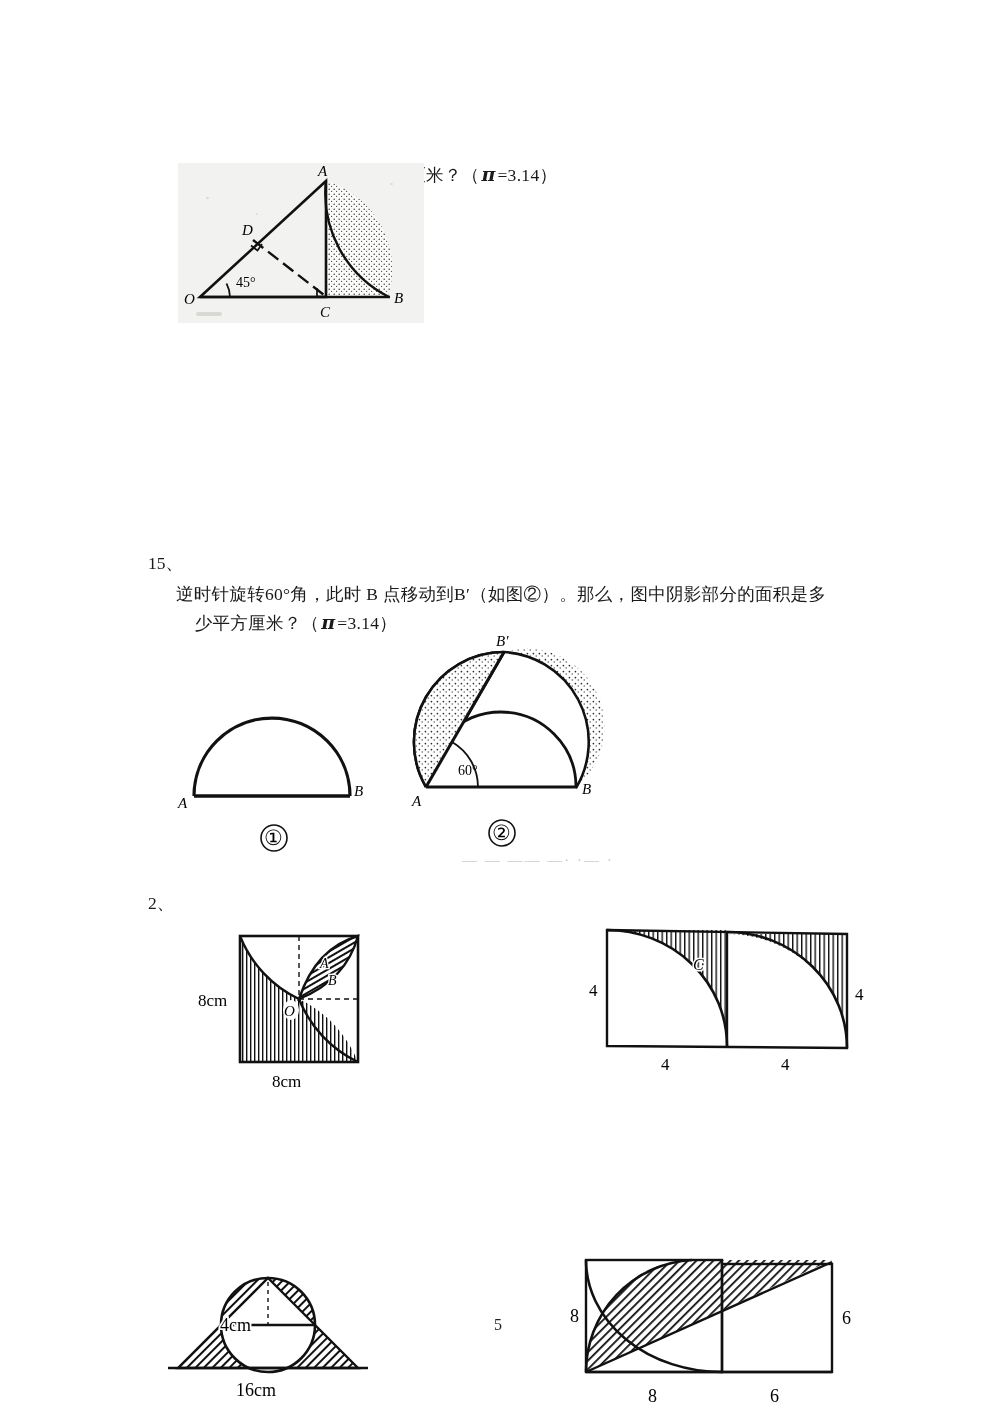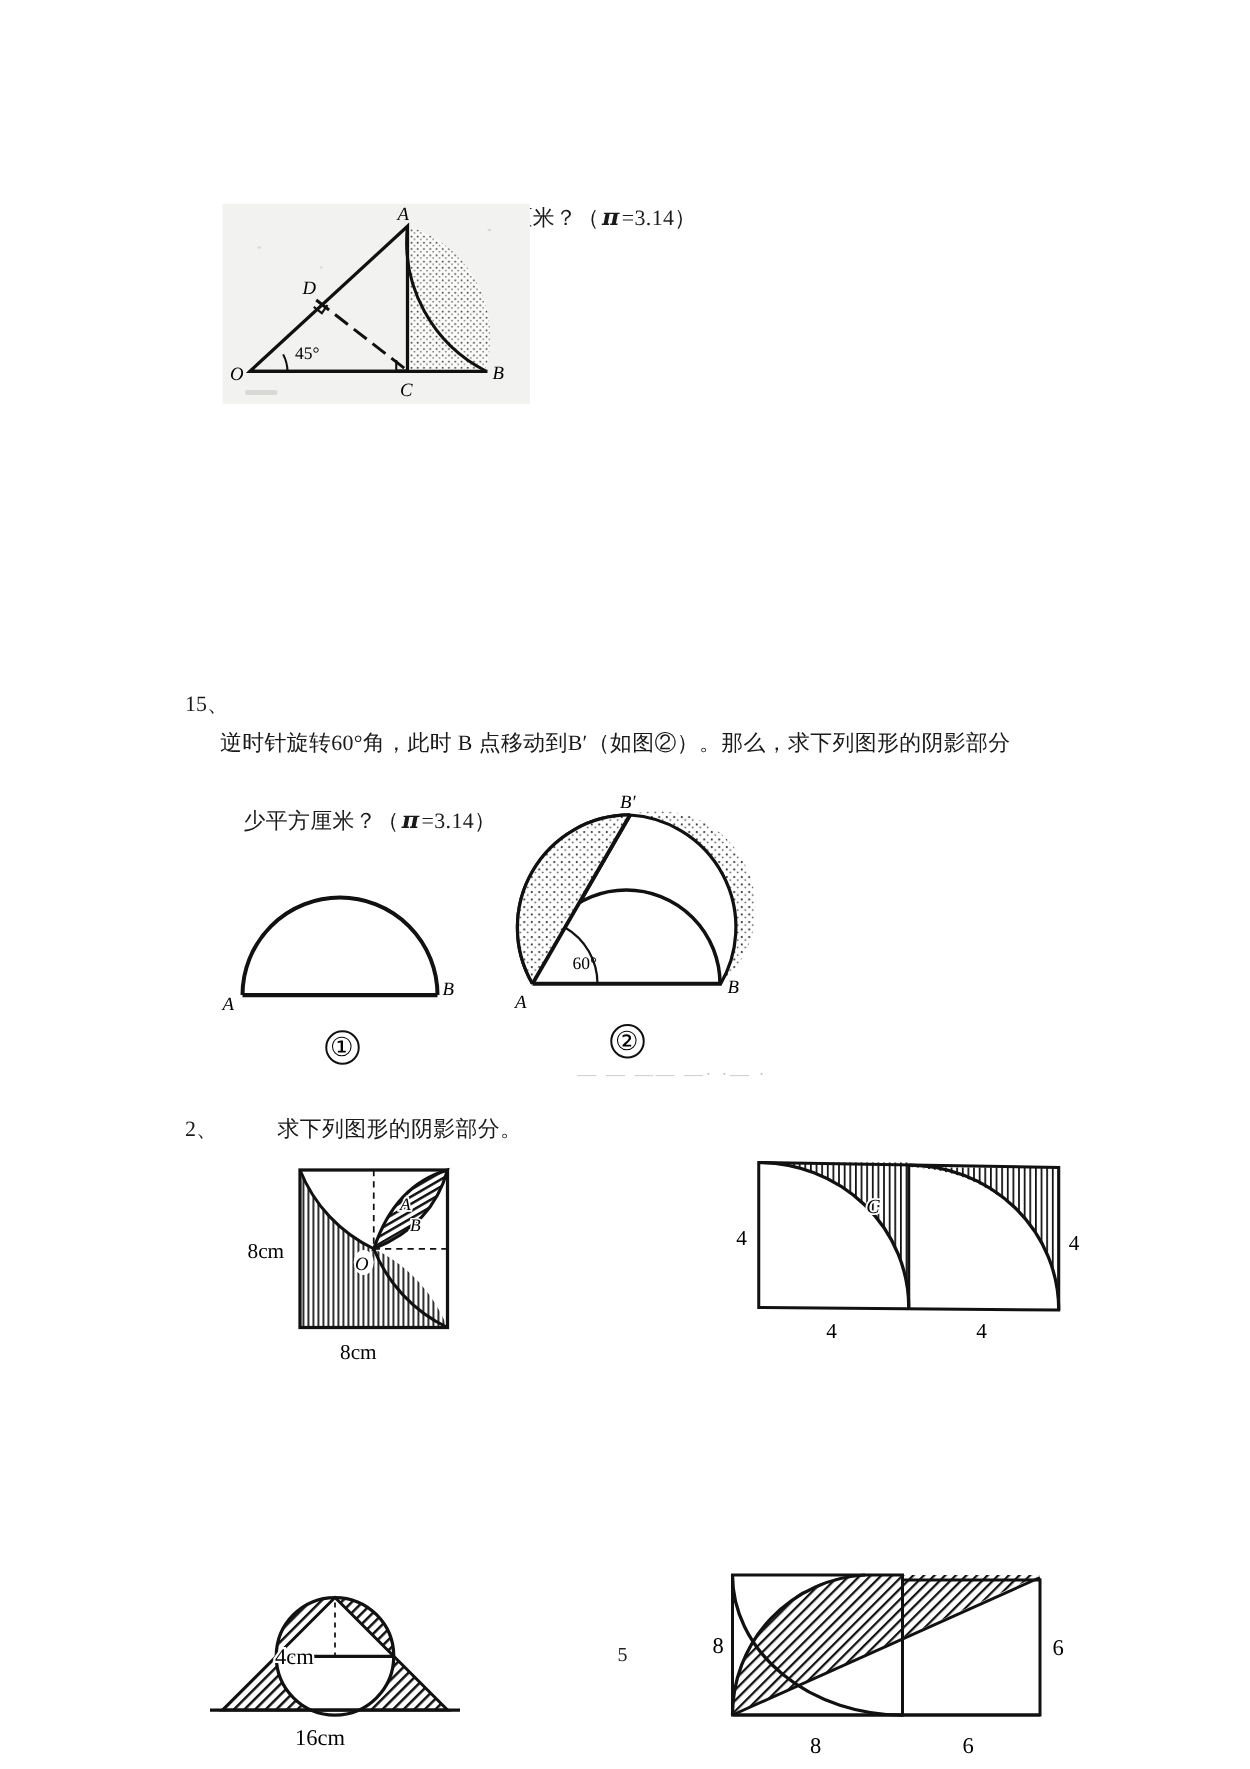--- a/index.html
+++ b/index.html
@@ -122,22 +122,22 @@
       <text x="140" y="13" font-size="15" font-style="italic">A</text>
       <text x="216" y="140" font-size="15" font-style="italic">B</text>
       <text x="142" y="154" font-size="15" font-style="italic">C</text>
       <text x="64" y="72" font-size="15" font-style="italic">D</text>
       <text x="6" y="141" font-size="15" font-style="italic">O</text>
       <text x="58" y="124" font-size="14">45°</text>
     </svg>
   </div>
 
   <div class="qnum" style="left:148px; top:548px;">15、</div>
-  <div class="qtext" style="left:176px; top:579px; width:690px;">逆时针旋转60°角，此时 B 点移动到B′（如图②）。那么，求下列图形的阴影部分</div>
-  <div class="qtext" style="left:176px; top:610px; width:420px;">
+  <div class="qtext" style="left:176px; top:579px; width:690px;">逆时针旋转60°角，此时 B 点移动到B′（如图②）。那么，图中阴影部分的面积是多</div>
+  <div class="qtext" style="left:176px; top:576px; width:420px;">
     <span>少平方厘米？（</span><span class="pi-inline">π</span><span>=3.14）</span>
   </div>
 
   <div class="fig" style="left:176px; top:700px;">
     <svg width="220" height="155" viewBox="0 0 220 155">
       <path d="M 18 96 A 78 78 0 0 1 174 96" fill="none" stroke="#111" stroke-width="3.2"></path>
       <line x1="18" y1="96" x2="174" y2="96" stroke="#111" stroke-width="3.4"></line>
       <text x="2" y="108" font-size="15" font-style="italic">A</text>
       <text x="178" y="96" font-size="15" font-style="italic">B</text>
       <text x="88" y="145" font-size="21">①</text>
@@ -186,21 +186,20 @@
       <text x="58" y="153" font-size="14">60°</text>
 
       <text x="92" y="218" font-size="21">②</text>
       <circle cx="102" cy="211" r="13" fill="none" stroke="#111" stroke-width="1.6"></circle>
     </svg>
   </div>
 
   <div class="faint" style="left:462px; top:852px;">— — ——  —·  ·— ·</div>
 
   <div class="qnum" style="left:148px; top:888px;">2、</div>
-  <div class="qtext" style="left:222px; top:888px; width:420px;">求下列图形的阴影部分。</div>
 
   <div class="fig" style="left:198px; top:922px;">
     <svg width="200" height="170" viewBox="0 0 200 170">
       <defs>
         <pattern id="vhatch" width="4" height="4" patternUnits="userSpaceOnUse">
           <rect width="4" height="4" fill="#ffffff"></rect>
           <rect x="0" y="0" width="1.4" height="4" fill="#111"></rect>
         </pattern>
         <pattern id="dhatch16" width="5" height="5" patternUnits="userSpaceOnUse" patternTransform="rotate(60)">
           <rect width="5" height="5" fill="#ffffff"></rect>

